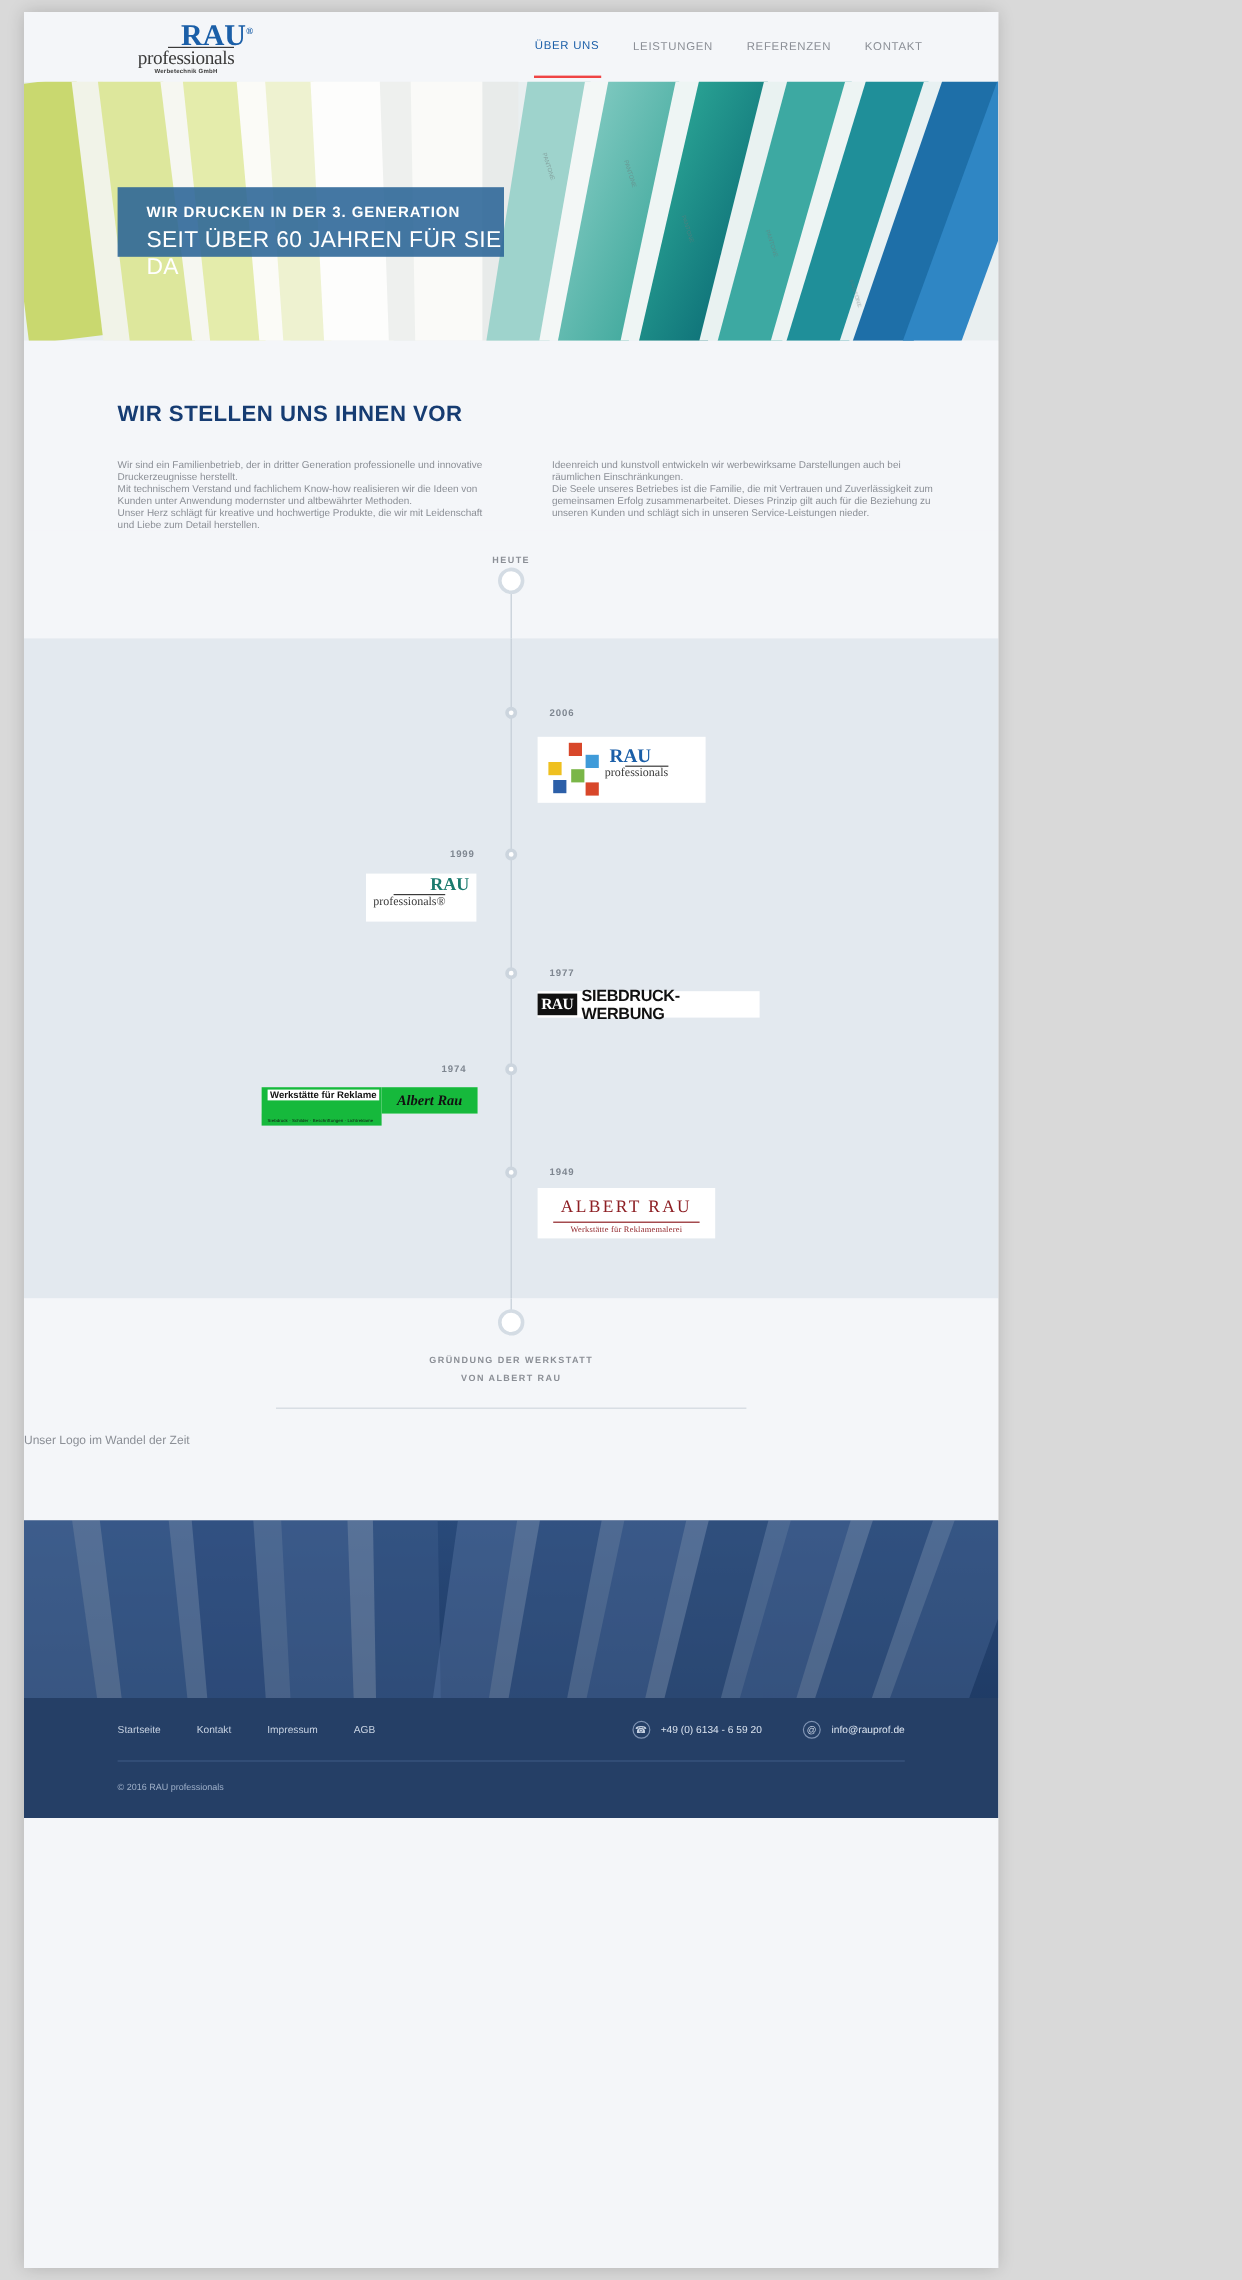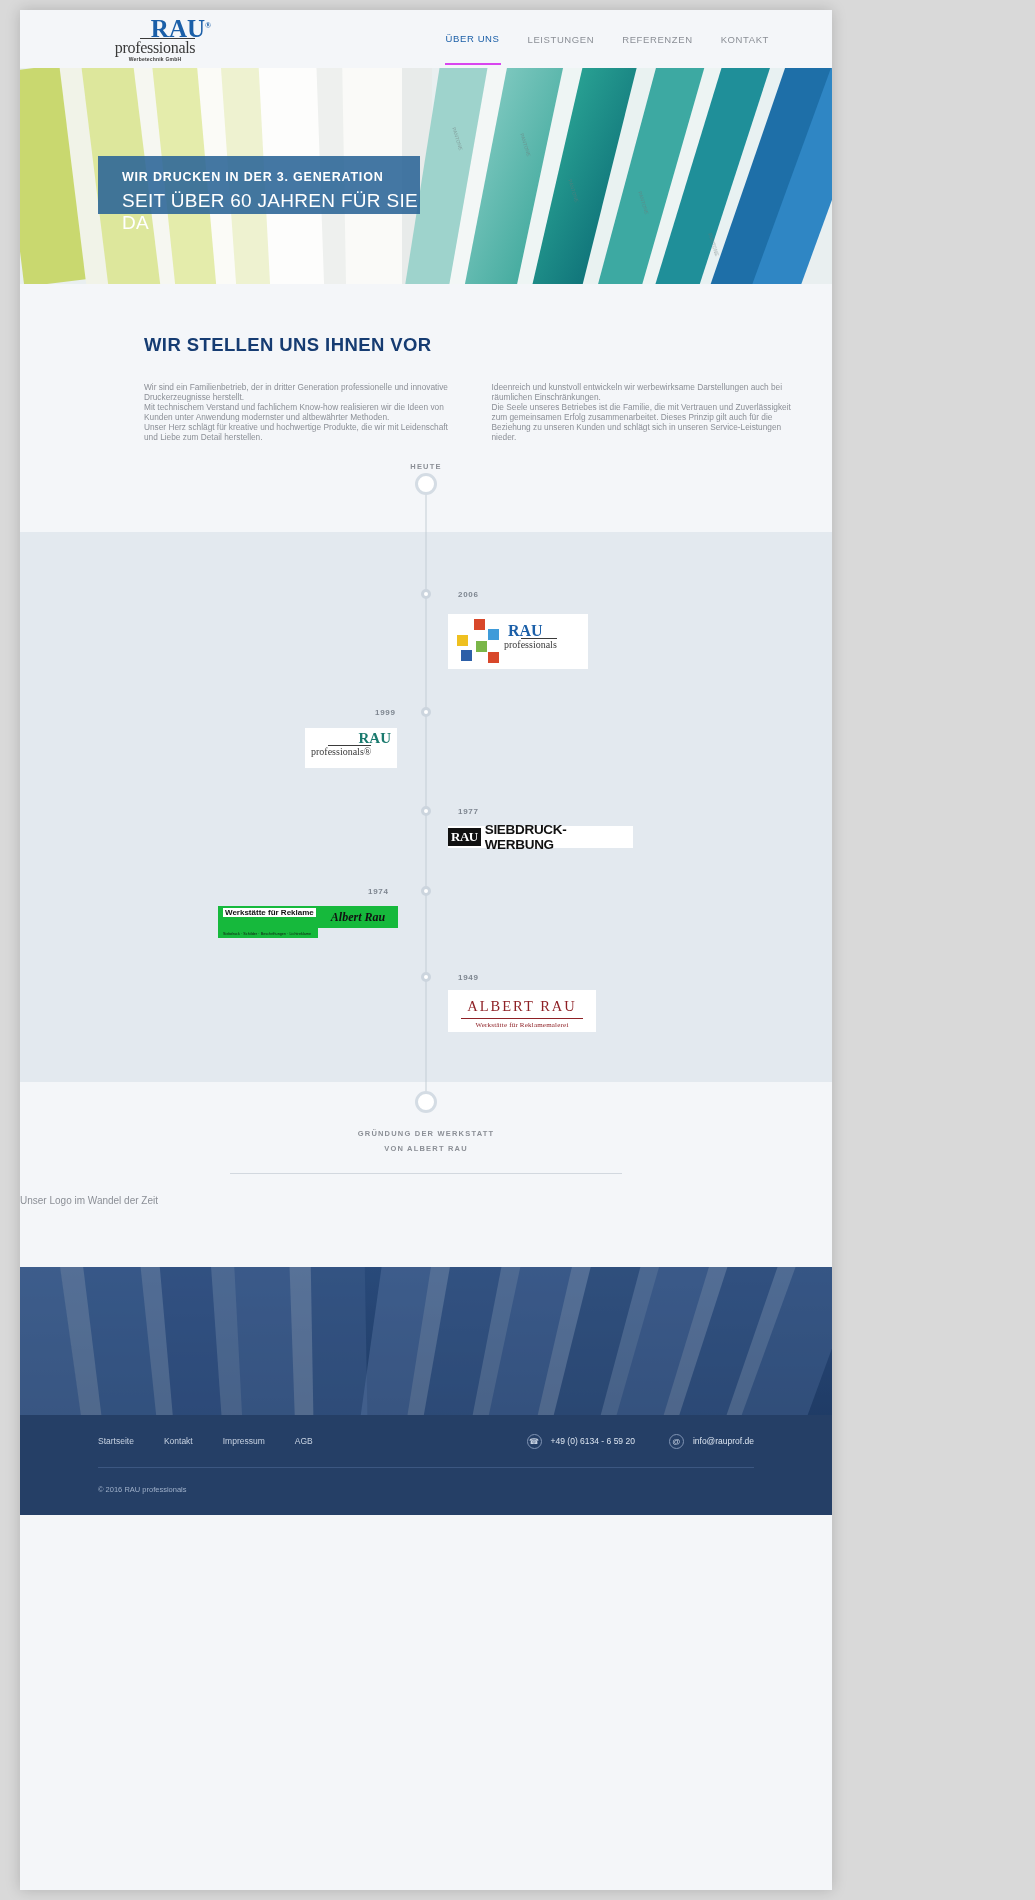--- a/index.html
+++ b/index.html
@@ -36,35 +36,35 @@
   .logo-prof .ul { border-top: 1px solid #3a3a3a; }
   .logo-sub {
     font-size: 5px; color: #3a3a3a; text-align: center; letter-spacing: 0.2px;
     font-weight: bold; margin-top: 1px;
   }
   .nav { position: absolute; right: 62px; top: 0; height: 58px; display: flex; align-items: center; gap: 26px; }
   .nav a {
     font-size: 9.5px; letter-spacing: 0.6px; color: #8b8f96;
     text-decoration: none; padding: 20px 1px 19px; display: inline-block;
   }
-  .nav a.active { color: #1b5fa8; border-bottom: 2px solid #d946ef; }
+  .nav a.active { color: #1b5fa8; border-bottom: 2px solid #ef4444; }
 
   
   .hero { position: relative; height: 216px; overflow: hidden; }
   .hero-bg { position: absolute; inset: 0; }
   .hero-card {
     position: absolute; left: 78px; top: 88px; width: 322px; height: 58px;
     background: rgba(42,100,150,0.88);
     padding: 14px 0 0 24px; color: #fff;
   }
   .hero-l1 { font-size: 12.5px; letter-spacing: 0.8px; font-weight: 600; }
   .hero-l2 { font-size: 19px; letter-spacing: 0.3px; margin-top: 6px; }
 
   
-  .intro { background: #f4f6f9; padding: 50px 35px 0 78px; margin-left: 46px; }
+  .intro { background: #f4f6f9; padding: 50px 35px 0 78px; }
   .intro h2 {
     font-size: 18.5px; color: #163c72; font-weight: 600;
     letter-spacing: 0.4px; margin-bottom: 26px;
   }
   .cols { display: flex; gap: 42px; }
   .col { width: 320px; font-size: 8.3px; line-height: 10px; color: #8b8f96; }
   .col p { margin: 0; }
 
   
   .tl-top { background: #f4f6f9; height: 90px; position: relative; }

